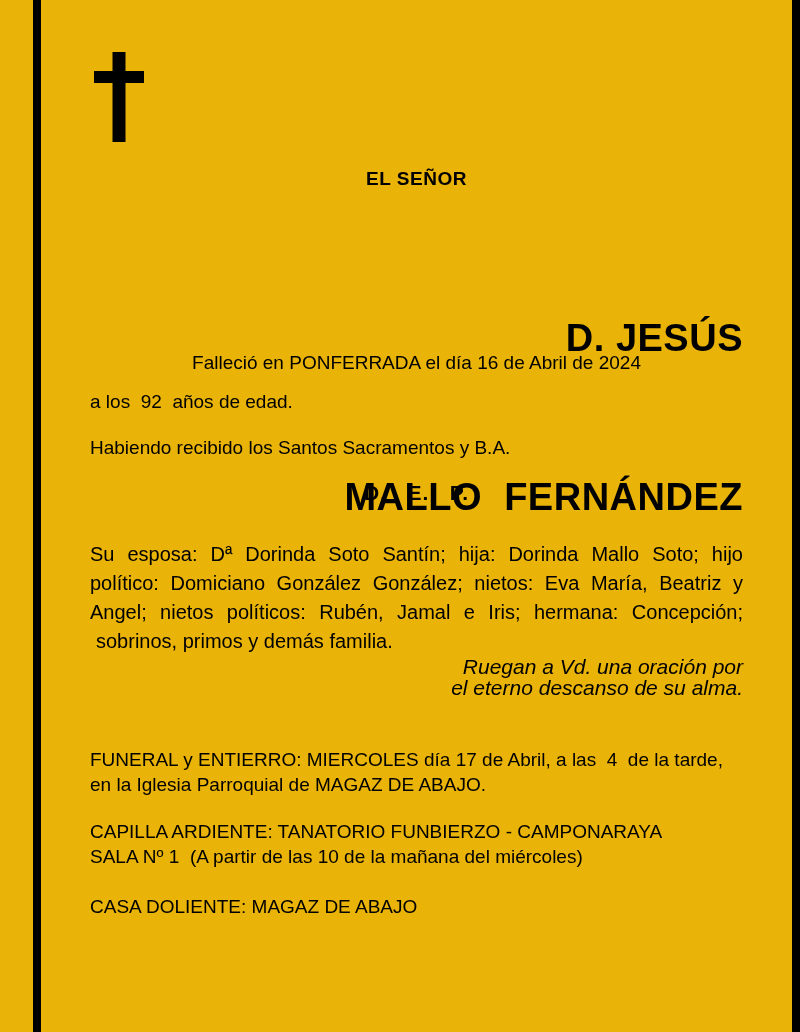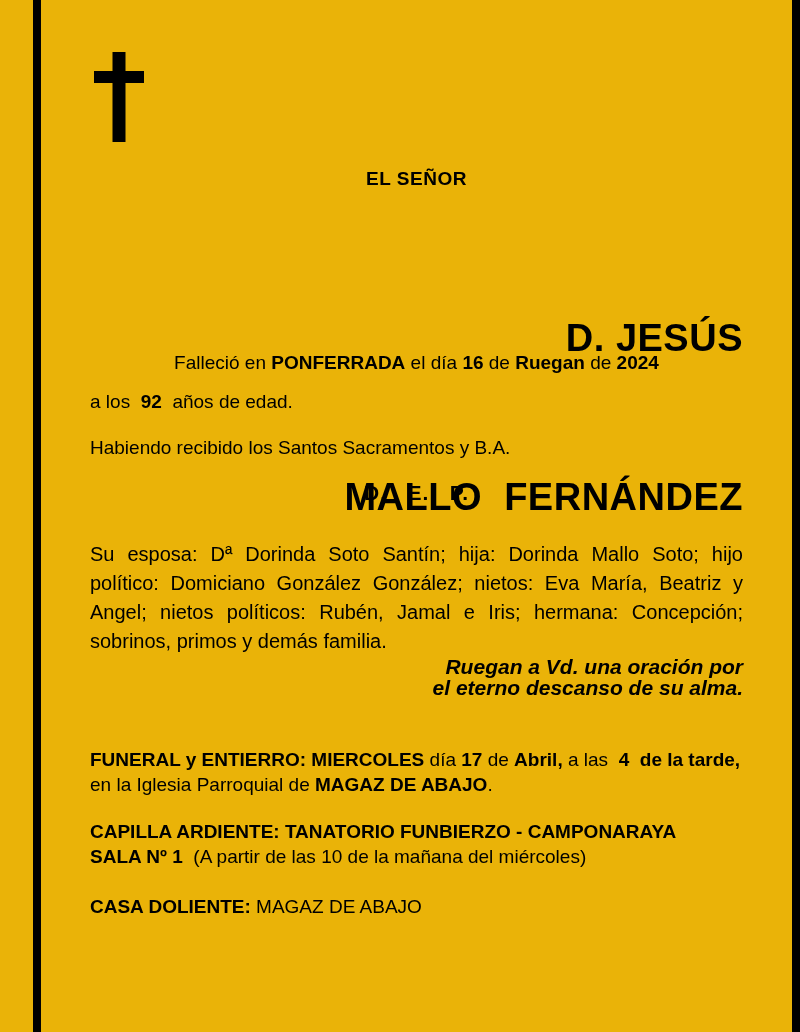--- a/index.html
+++ b/index.html
@@ -32,21 +32,21 @@
     width:50px;
     height:90px;
   }
   .cross svg{display:block;width:100%;height:100%;}
   .block{
     position:absolute;
     left:90px;
     width:653px;
     white-space:pre-wrap;
   }
-  .b{font-weight:bold;}
+  .b{font-weight:normal;}
   .i{font-style:italic;}
   .honorific{
     top:168px;
     text-align:center;
     font-size:19px;
     font-weight:bold;
     letter-spacing:0.5px;
   }
   .name{
     top:206px;
@@ -71,20 +71,21 @@
     font-size:20px;
     line-height:29px;
     white-space:normal;
   }
   .family div{
     text-align:justify;
     text-align-last:justify;
   }
   .family div:last-child{
     text-align-last:left;
+    margin-left:6px;
   }
   .prayer{
     top:656px;
     text-align:right;
     font-size:21px;
     line-height:21px;
     font-weight:bold;
     font-style:italic;
   }
   .funeral{top:747px;font-size:19px;line-height:25px;}
@@ -106,21 +107,21 @@
     </svg>
   </div>
 
   <div class="block honorific">EL SEÑOR</div>
 
   <div class="block name">
     <div>D. JESÚS</div>
     <div>MALLO  FERNÁNDEZ</div>
   </div>
 
-  <div class="block death-line"><span>Falleció en </span><span class="b">PONFERRADA</span><span> el día </span><span class="b">16</span><span> de </span><span class="b">Ruegan</span><span> de </span><span class="b">2024</span></div>
+  <div class="block death-line"><span>Falleció en </span><span class="b">PONFERRADA</span><span> el día </span><span class="b">16</span><span> de </span><span class="b">Abril</span><span> de </span><span class="b">2024</span></div>
 
   <div class="block age-line"><span>a los  </span><span class="b">92</span><span>  años de edad.</span></div>
 
   <div class="block sacraments-line">Habiendo recibido los Santos Sacramentos y B.A.</div>
 
   <div class="block dep">D.   E.   P.</div>
 
   <div class="block family">
       <div>Su esposa: Dª Dorinda Soto Santín; hija: Dorinda Mallo Soto; hijo</div>
       <div>político: Domiciano González González; nietos: Eva María, Beatriz y</div>

